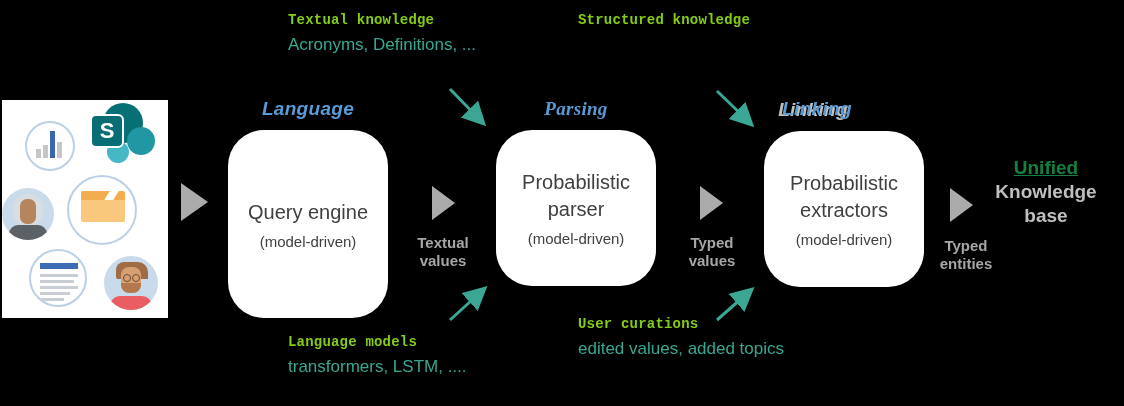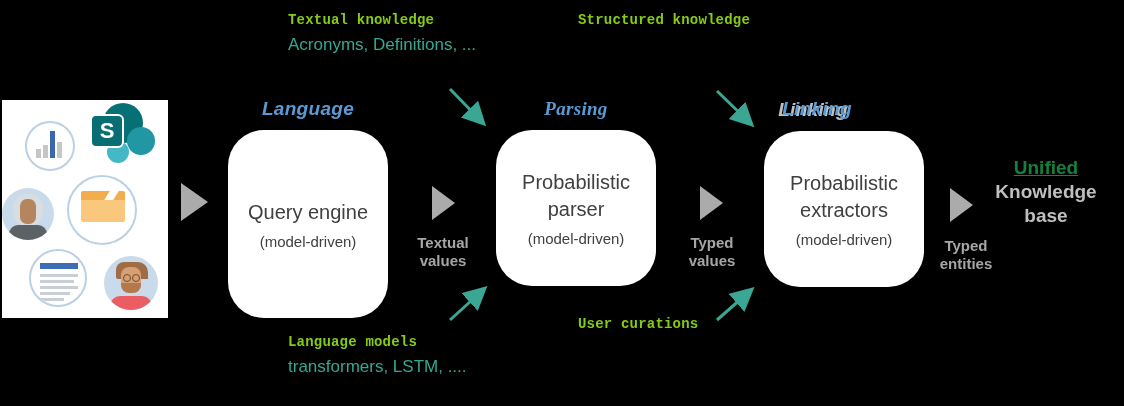--- a/index.html
+++ b/index.html
@@ -215,20 +215,21 @@
   </div>
   <div class="annotation" style="left:578px; top:12px;">
     <div class="ann-title">Structured knowledge</div>
   </div>
   <div class="annotation" style="left:288px; top:334px;">
     <div class="ann-title">Language models</div>
     <div class="ann-sub">transformers, LSTM, ....</div>
   </div>
   <div class="annotation" style="left:578px; top:316px;">
     <div class="ann-title">User curations</div>
+    <div class="ann-sub">edited values, added topics</div>
   </div>
 
   <div class="stage-label" style="left:253px; top:98px;">Language</div>
   <div class="stage-label" style="left:521px; top:98px;font-family:Liberation Serif, serif;">Parsing</div>
   <div class="stage-label ghost" style="left:762px; top:98px;">Linking</div>
 
   <svg width="1124" height="406" style="position:absolute; left:0; top:0;">
     <defs>
       <marker id="teal-head" markerWidth="9" markerHeight="9" refX="6" refY="4" orient="auto">
         <path d="M0,0 L8,4 L0,8 Z" fill="#3BA693"></path>

